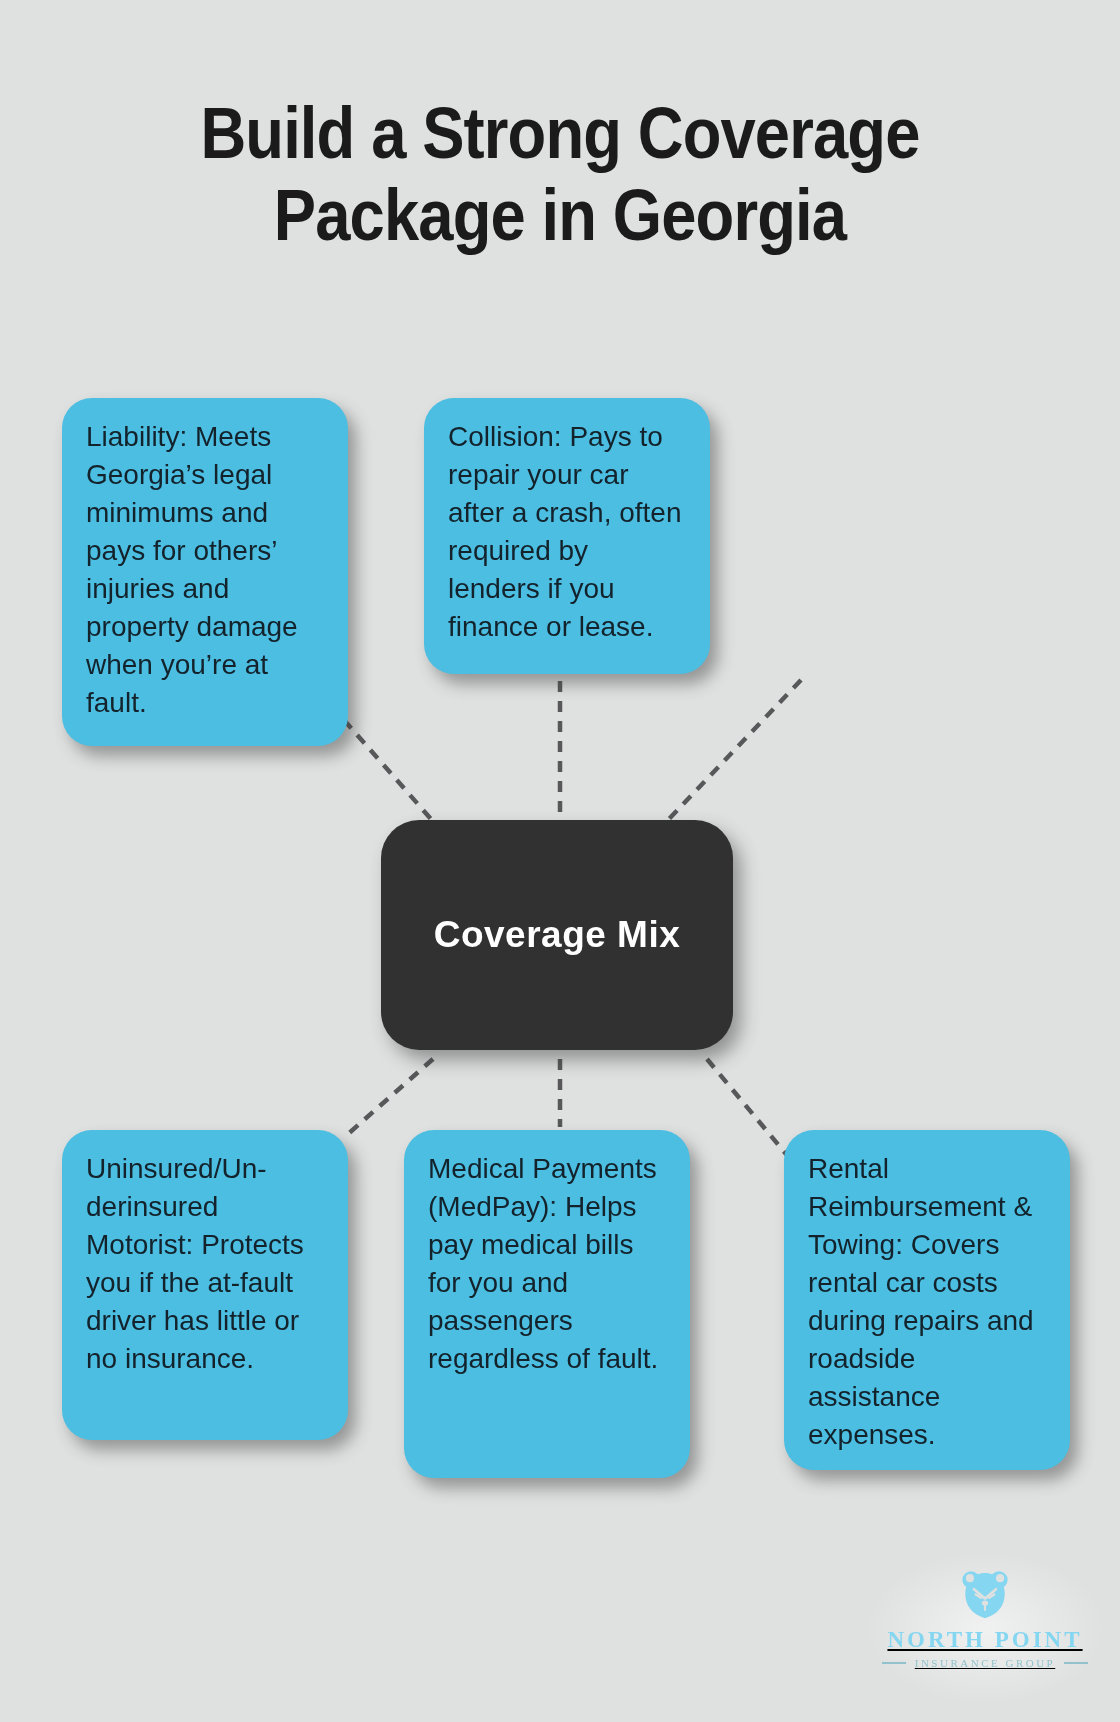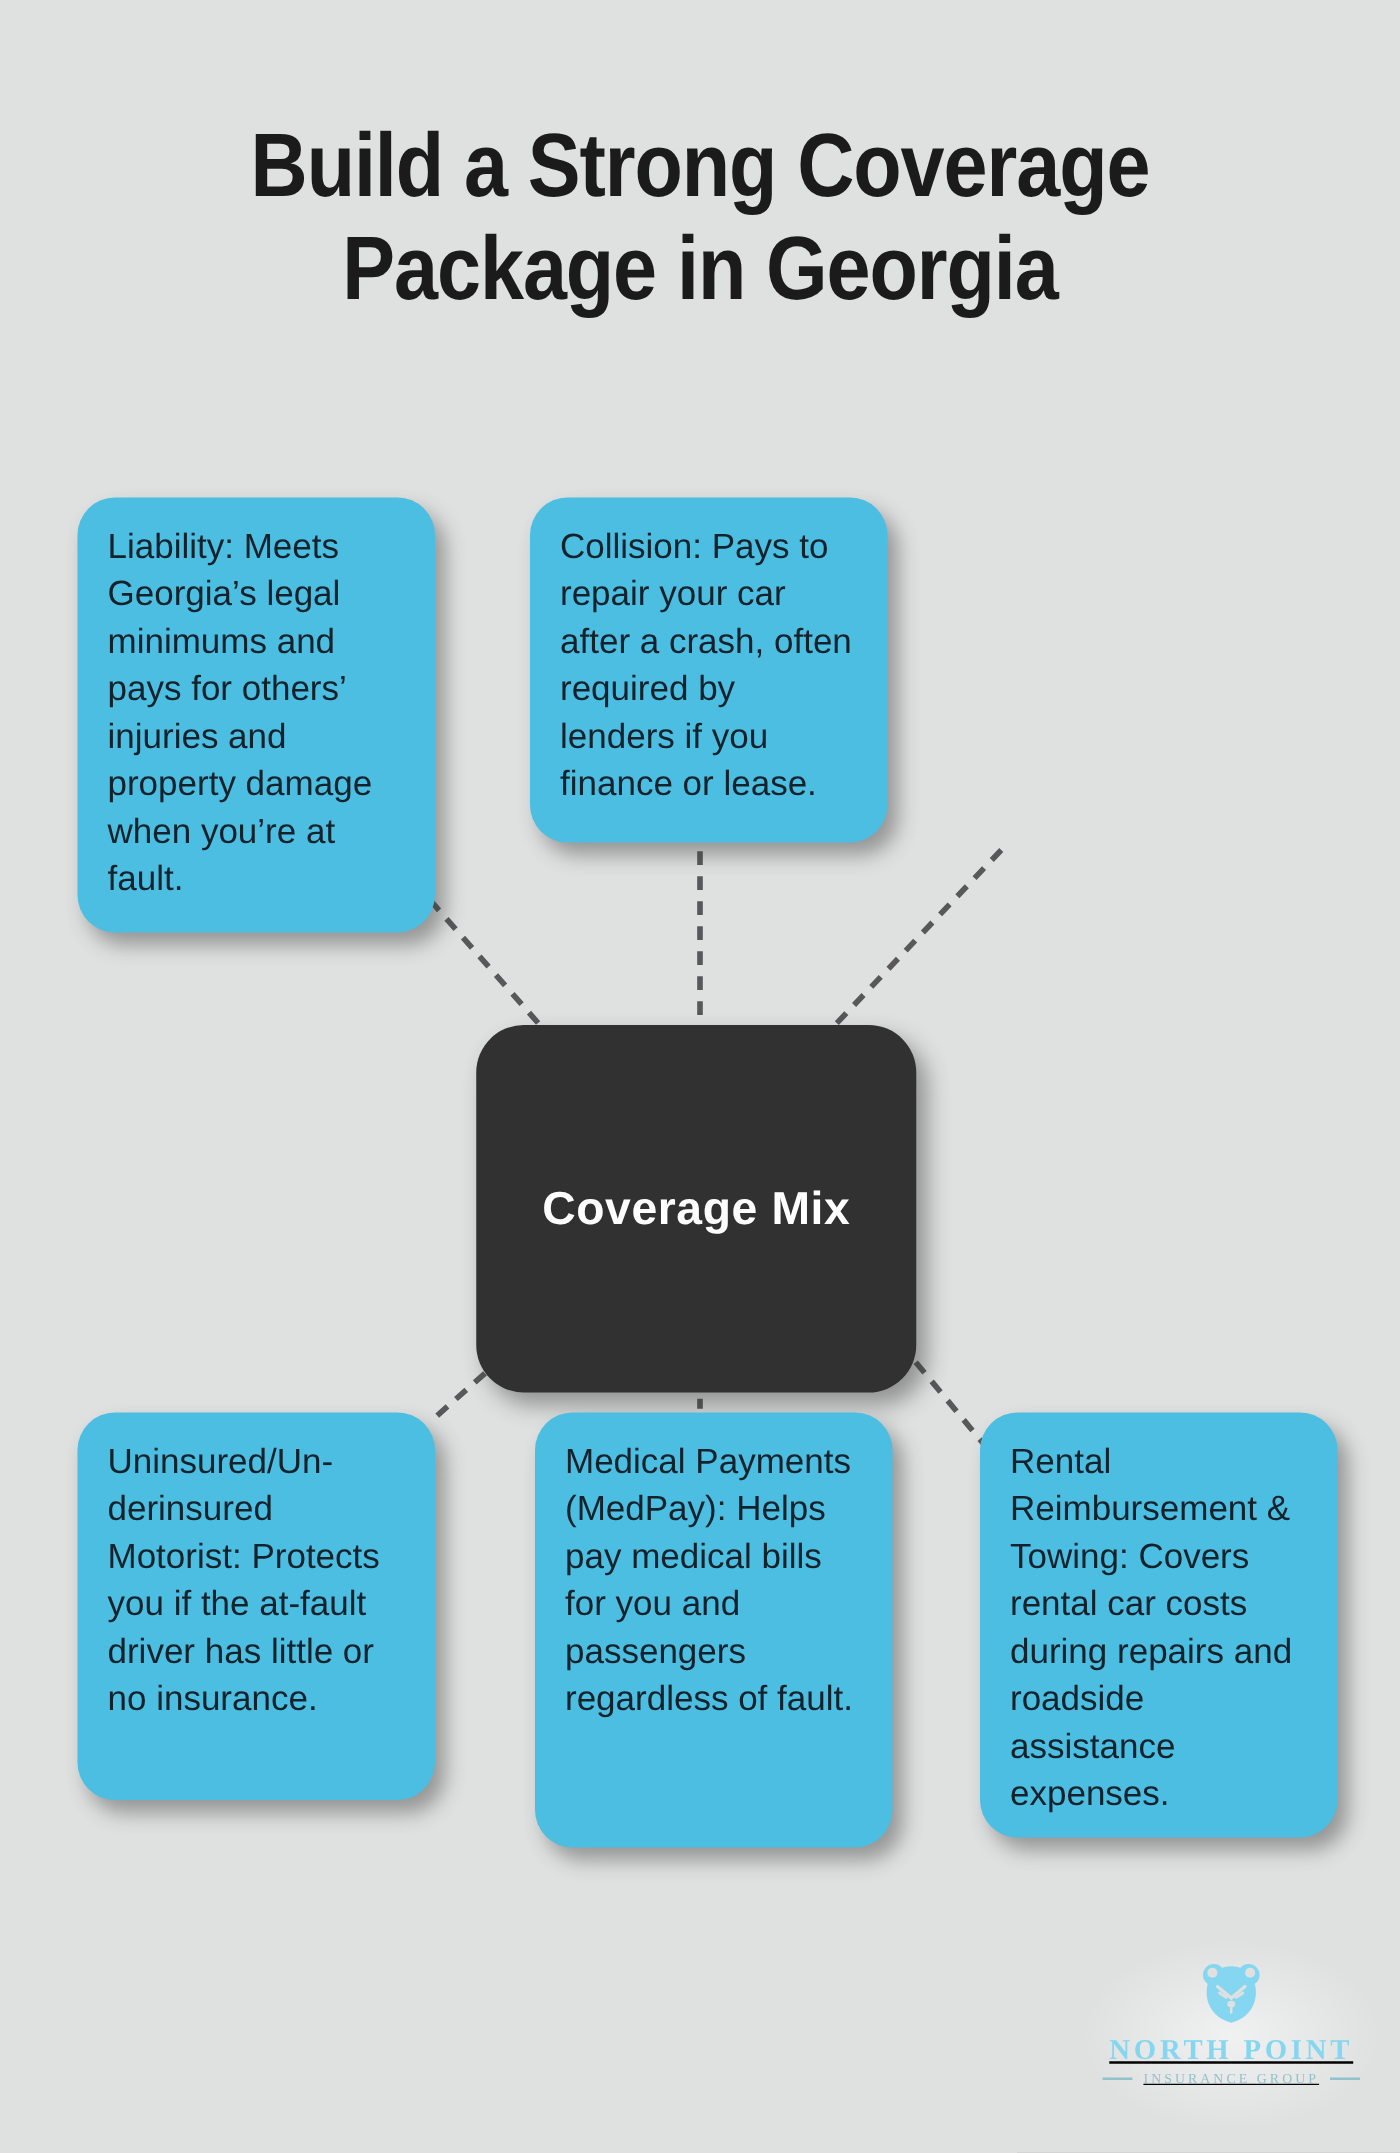--- a/index.html
+++ b/index.html
@@ -39,27 +39,27 @@
     border-radius:30px;
     box-shadow:8px 10px 16px rgba(60,60,60,0.45);
     padding:20px 24px;
     color: var(--card-text, #13222b);
     font-size:28px; line-height:38px;
   }
   .c1{ left:62px;  top:398px; height:348px; }
   .c2{ left:424px; top:398px; height:276px; }
   .c3{ left:784px; top:398px; height:276px; }
   .c4{ left:62px;  top:1130px; height:310px; }
-  .c5{ left:428px; top:1130px; height:348px; }
+  .c5{ left:404px; top:1130px; height:348px; }
   .c6{ left:784px; top:1130px; height:340px; }
   
   .center-node{
     position:absolute;
     left:381px; top:820px;
-    width:352px; height:294px;
+    width:352px; height:230px;
     background: var(--node-bg, #323132);
     border-radius:38px;
     box-shadow:8px 10px 18px rgba(50,50,50,0.45);
     display:flex; align-items:center; justify-content:center;
     color: var(--node-text, #ffffff);
     font-size:37px; font-weight:bold;
     letter-spacing:0.5px;
   }
   
   .logo{

